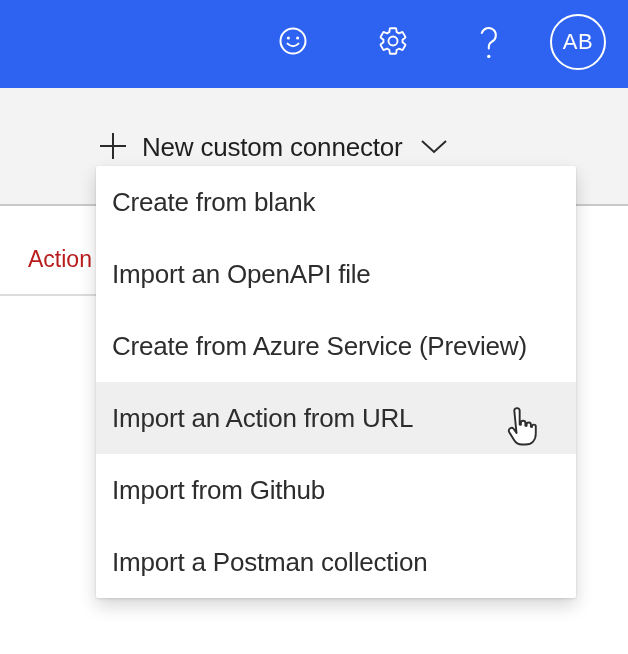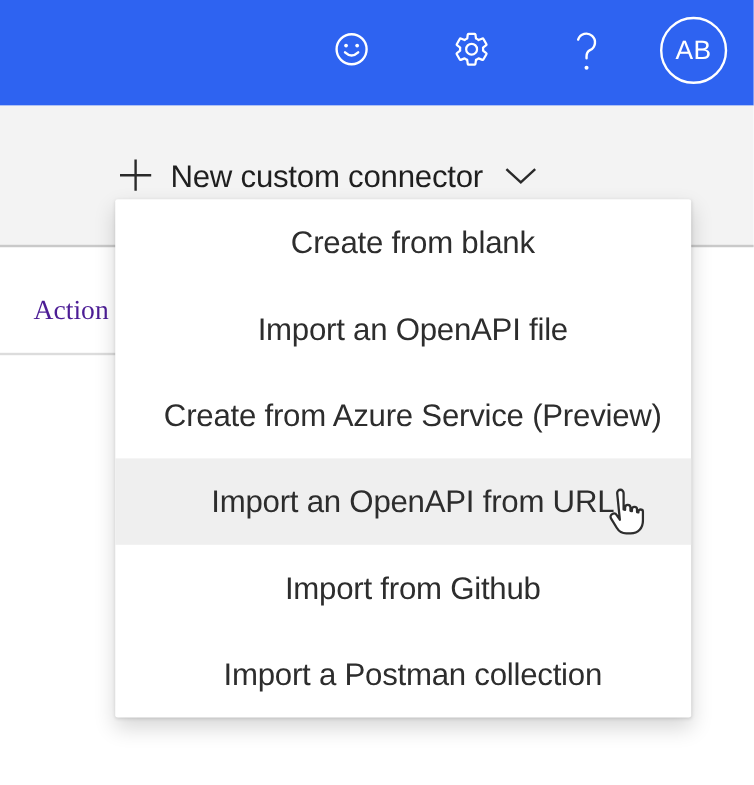--- a/index.html
+++ b/index.html
@@ -38,36 +38,36 @@
     display:flex;align-items:center;background:none;border:none;padding:0;
     cursor:pointer;color:#1f1f1f;
   }
   .new-connector .plus{margin-right:14px;display:block;}
   .new-connector .label{
     font-size:26px;color:#1f1f1f;letter-spacing:-.2px;white-space:nowrap;
   }
   .new-connector .chev{margin-left:18px;display:block;}
   
   .col-header{
-    position:absolute;left:28px;top:246px;font-size:23px;color:#4c1d95;
-    white-space:nowrap;z-index:1;font-family:Liberation Serif, serif;
+    position:absolute;left:28px;top:246px;font-size:23px;color:#b91c1c;
+    white-space:nowrap;z-index:1;
   }
   .col-divider{
     position:absolute;left:0;top:294px;width:97px;height:2px;background:#dcdcdc;z-index:1;
   }
   
   .dropdown{
     position:absolute;left:96px;top:166px;width:480px;height:432px;
     background:#ffffff;border-radius:2px;z-index:5;
     box-shadow:0 8px 18px rgba(0,0,0,.16),0 1px 3px rgba(0,0,0,.12);
   }
   .menu-item{
     height:72px;line-height:72px;padding-left:16px;
     font-size:26px;color:#2d2d2d;letter-spacing:-.2px;
-    white-space:nowrap;overflow:hidden;cursor:pointer;text-align:center;
+    white-space:nowrap;overflow:hidden;cursor:pointer;
   }
   .menu-item.hovered{background:#efefef;}
   
   .cursor{position:absolute;left:501px;top:405px;z-index:9;pointer-events:none;}
 </style>
 </head>
 <body>
 
 <div class="topbar">
 
@@ -122,21 +122,21 @@
   </button>
 </div>
 
 <div class="col-header">Action</div>
 <div class="col-divider"></div>
 
 <div class="dropdown" role="menu">
   <div class="menu-item" role="menuitem">Create from blank</div>
   <div class="menu-item" role="menuitem">Import an OpenAPI file</div>
   <div class="menu-item" role="menuitem">Create from Azure Service (Preview)</div>
-  <div class="menu-item hovered" role="menuitem">Import an OpenAPI from URL</div>
+  <div class="menu-item hovered" role="menuitem">Import an Action from URL</div>
   <div class="menu-item" role="menuitem">Import from Github</div>
   <div class="menu-item" role="menuitem">Import a Postman collection</div>
 </div>
 
 <div class="cursor">
   <svg width="36" height="47" viewBox="0 0 32 42">
     <path d="M11.8 5.2 a2.4 2.4 0 0 1 4.8 0 V17.5 l1.1 .2 v-1.6 a2 2 0 0 1 4 0 v2.4 l1.1 .2 v-1.2 a1.9 1.9 0 0 1 3.8 0 v1.9 l1 .3 v-.5 a1.7 1.7 0 0 1 3.4 0 v6.3 c0 6 -3.5 9.8 -9.2 9.8 h-3.2 c-3.1 0 -5.4 -1.3 -7 -4 l-4.3 -7 c-.8 -1.3 -.4 -2.8 .9 -3.5 c1.2 -.65 2.6 -.25 3.4 1 l2.2 3.3 Z" fill="#ffffff" stroke="#2e2e2e" stroke-width="1.7" stroke-linejoin="round"></path>
   </svg>
 </div>
 

